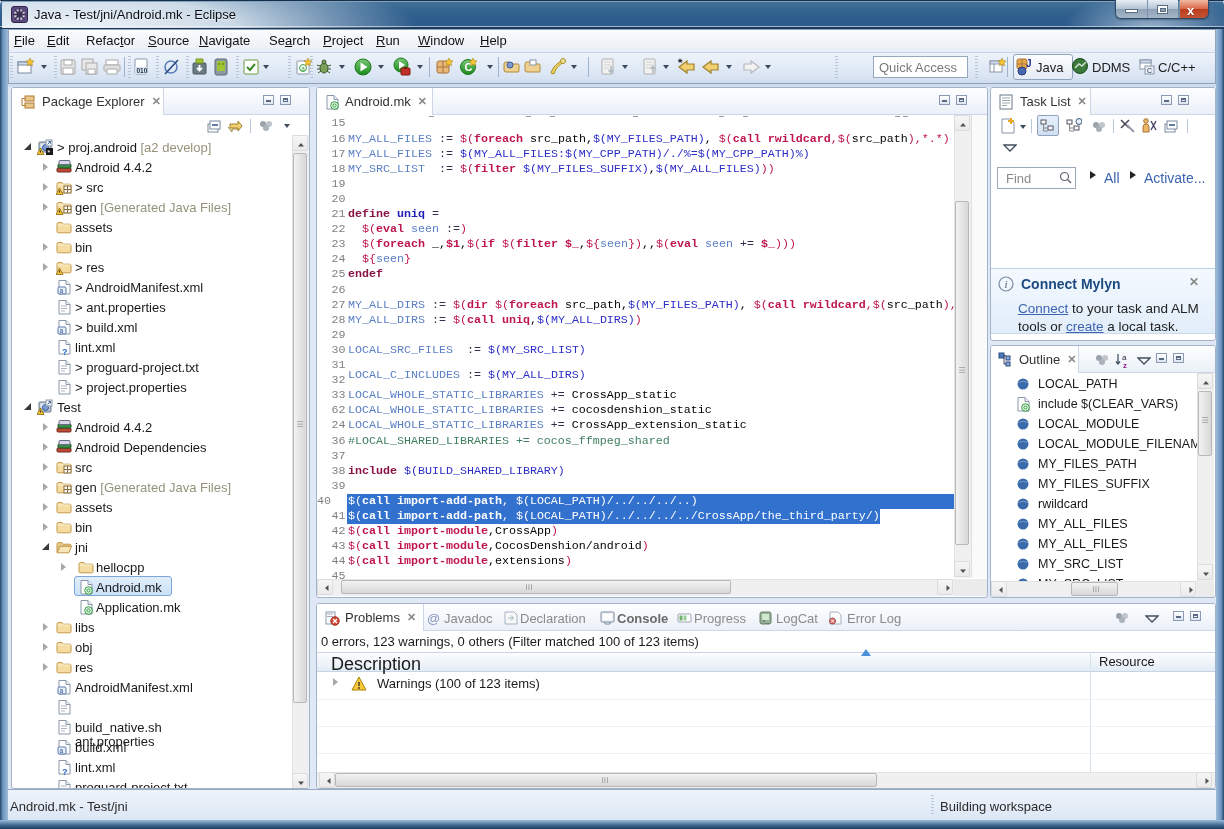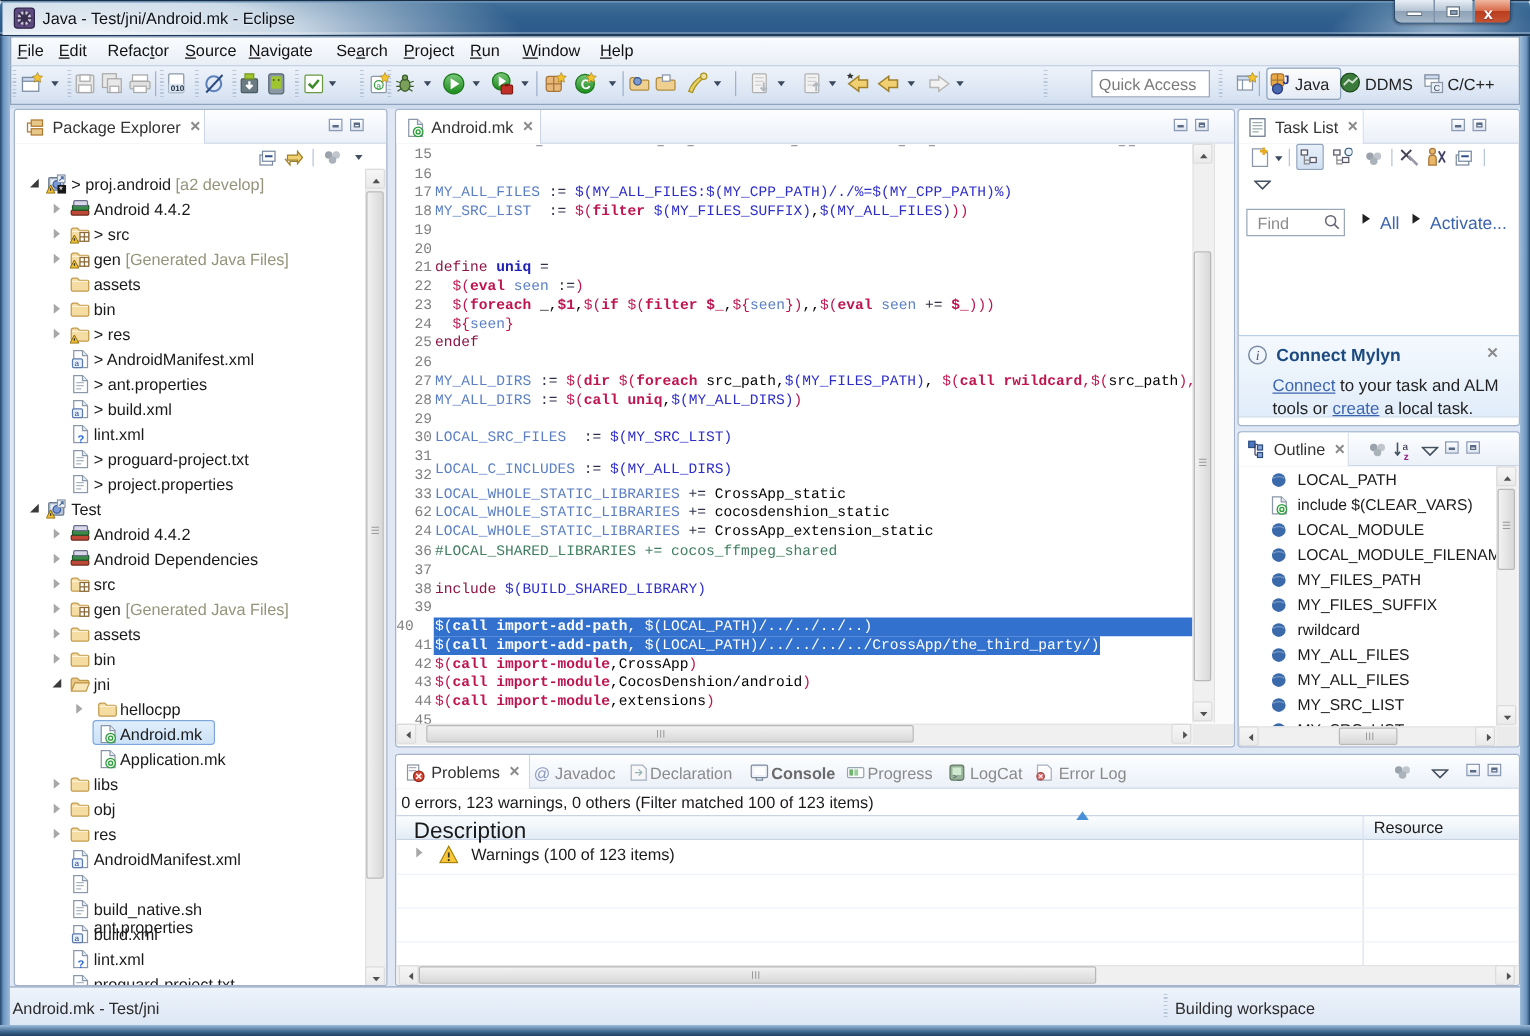--- a/index.html
+++ b/index.html
@@ -19,21 +19,21 @@
 .sbtn svg{position:absolute;left:4px;top:5px}
 .thumbv{position:absolute;left:1px;width:14px;background:linear-gradient(90deg,#f2f2f2,#d8d8d8);border:1px solid #b8b8b8;border-radius:2px}
 .thumbh{position:absolute;top:1px;height:14px;background:linear-gradient(#f2f2f2,#d8d8d8);border:1px solid #b8b8b8;border-radius:2px}
 .grip{position:absolute;color:#9a9a9a;font-size:8px;letter-spacing:1px}
 .trow{position:absolute;height:20px;display:flex;align-items:center;font-size:13px;color:#1a1a1a;white-space:nowrap}
 .exp-c{position:absolute;width:0;height:0;border-top:4px solid transparent;border-bottom:4px solid transparent;border-left:5px solid #a8a8a8}
 .exp-o{position:absolute;width:0;height:0;border-left:7px solid transparent;border-bottom:7px solid #3a3a3a}
 .gray{color:#95937b}
 .code{font-family:"Liberation Mono",monospace;font-size:11.66px;line-height:15.1px;white-space:pre}
 .v{color:#5a7fc4}.o{color:#30304c}.f{color:#be1450}.fb{color:#be1450;font-weight:bold}
-.m{color:#2d2dc8}.c{color:#3f7f5f}.k{color:#8a1244;font-weight:normal}.kb{color:#2020b8;font-weight:bold}
+.m{color:#2d2dc8}.c{color:#3f7f5f}.k{color:#8a1244;font-weight:bold}.kb{color:#2020b8;font-weight:bold}
 .ln{color:#808080}
 .sep{position:absolute;top:57px;width:1px;height:20px;background:#9fb2cc}
 .dots{position:absolute;top:56px;width:3px;height:22px;background:repeating-linear-gradient(#b8c6da 0 1px,transparent 1px 3px)}
 .dd{position:absolute;width:0;height:0;border-left:3.5px solid transparent;border-right:3.5px solid transparent;border-top:4px solid #3a4a5e}
 .link{color:#3d64b0}
 </style></head><body>
 
 <div class="ab" style="left:0;top:0;width:1224px;height:29px;background:linear-gradient(#447299,#31618f 45%,#2b5888);border-radius:5px 5px 0 0"></div>
 <div class="ab" style="left:0;top:0;width:1224px;height:1px;background:#1a2e44;border-radius:5px 5px 0 0"></div>
 <div class="ab" style="left:1px;top:1px;width:1222px;height:1px;background:#7fa3c6"></div>
@@ -583,20 +583,21 @@
     <div class="ab" style="left:233px;top:27.5px;width:5px;height:1.6px;background:#9a9aa8"></div>
     <div class="ab" style="left:316px;top:27.5px;width:5px;height:1.6px;background:#9a9aa8"></div>
     <div class="ab" style="left:402px;top:27.5px;width:5px;height:1.6px;background:#9a9aa8"></div>
     <div class="ab" style="left:426px;top:27.5px;width:5px;height:1.6px;background:#9a9aa8"></div>
     <div class="ab" style="left:578px;top:27.5px;width:5px;height:1.6px;background:#9a9aa8"></div>
     <div class="ab" style="left:586px;top:27.5px;width:5px;height:1.6px;background:#9a9aa8"></div>
     <div class="ab" style="left:30px;top:405.7px;width:607px;height:15.1px;background:#3272ce"></div>
     <div class="ab" style="left:30px;top:420.8px;width:533px;height:15.1px;background:#3272ce"></div>
     <div class="code ab ln" style="left:0;top:28.4px;width:28.6px;text-align:right">15</div>
     <div class="code ab ln" style="left:0;top:43.5px;width:28.6px;text-align:right">16</div>
+    <div class="code ab" style="left:31px;top:43.5px"><span class="v">MY_ALL_FILES</span> <span class="o">:=</span> <span class="f">$(</span><span class="fb">foreach</span> src_path,<span class="m">$(MY_FILES_PATH)</span>, <span class="f">$(</span><span class="fb">call rwildcard</span><span class="f">,$(</span>src_path<span class="f">)</span><span class="f">,*.*)</span></div>
     <div class="code ab ln" style="left:0;top:58.6px;width:28.6px;text-align:right">17</div>
     <div class="code ab" style="left:31px;top:58.6px"><span class="v">MY_ALL_FILES</span> <span class="o">:=</span> <span class="m">$(MY_ALL_FILES:$(MY_CPP_PATH)/./%=$(MY_CPP_PATH)%)</span></div>
     <div class="code ab ln" style="left:0;top:73.7px;width:28.6px;text-align:right">18</div>
     <div class="code ab" style="left:31px;top:73.7px"><span class="v">MY_SRC_LIST</span>  <span class="o">:=</span> <span class="f">$(</span><span class="fb">filter</span> <span class="m">$(MY_FILES_SUFFIX)</span>,<span class="m">$(MY_ALL_FILES)</span><span class="f">))</span></div>
     <div class="code ab ln" style="left:0;top:88.8px;width:28.6px;text-align:right">19</div>
     <div class="code ab ln" style="left:0;top:103.9px;width:28.6px;text-align:right">20</div>
     <div class="code ab ln" style="left:0;top:119.0px;width:28.6px;text-align:right">21</div>
     <div class="code ab" style="left:31px;top:119.0px"><span class="k">define</span> <span class="kb">uniq</span> <span class="o">=</span></div>
     <div class="code ab ln" style="left:0;top:134.1px;width:28.6px;text-align:right">22</div>
     <div class="code ab" style="left:31px;top:134.1px">  <span class="f">$(</span><span class="fb">eval</span> <span class="v">seen</span> <span class="o">:=</span><span class="f">)</span></div>

